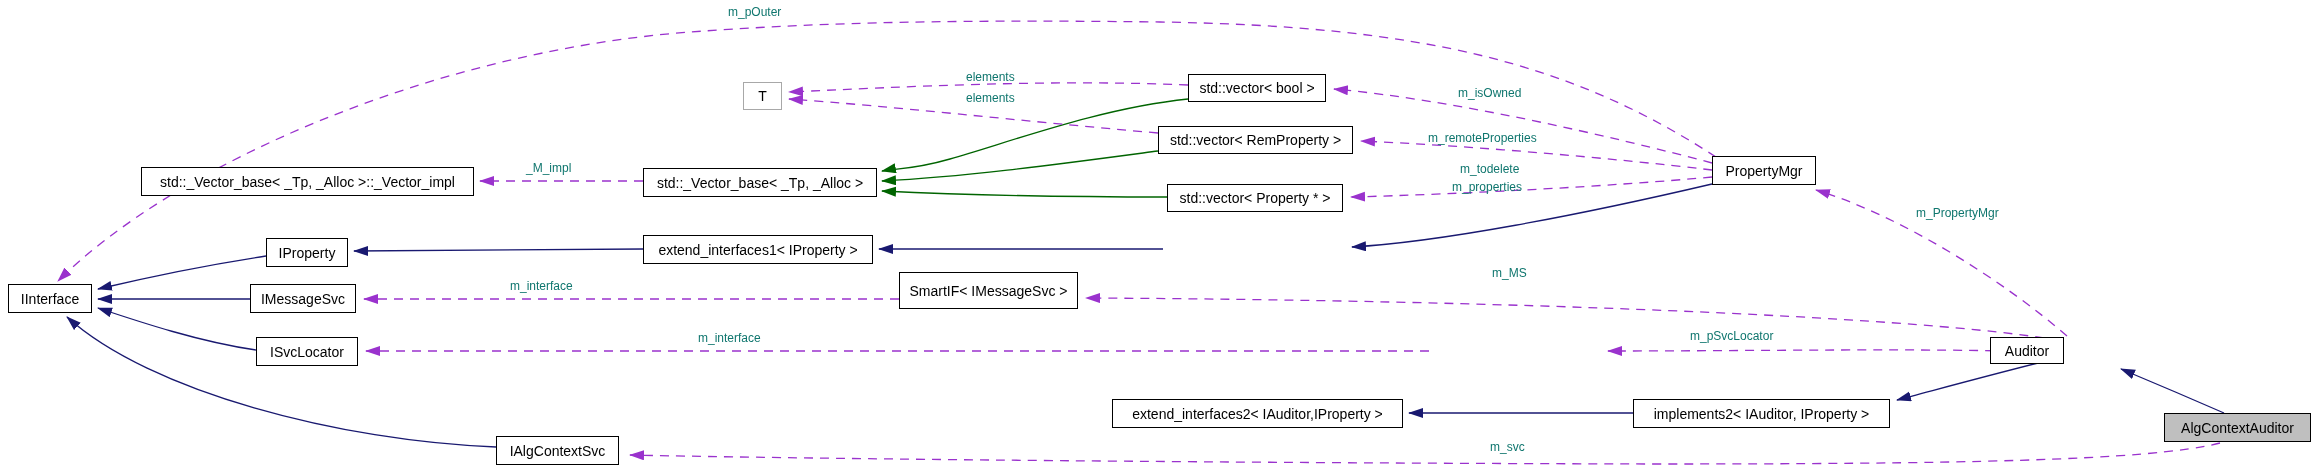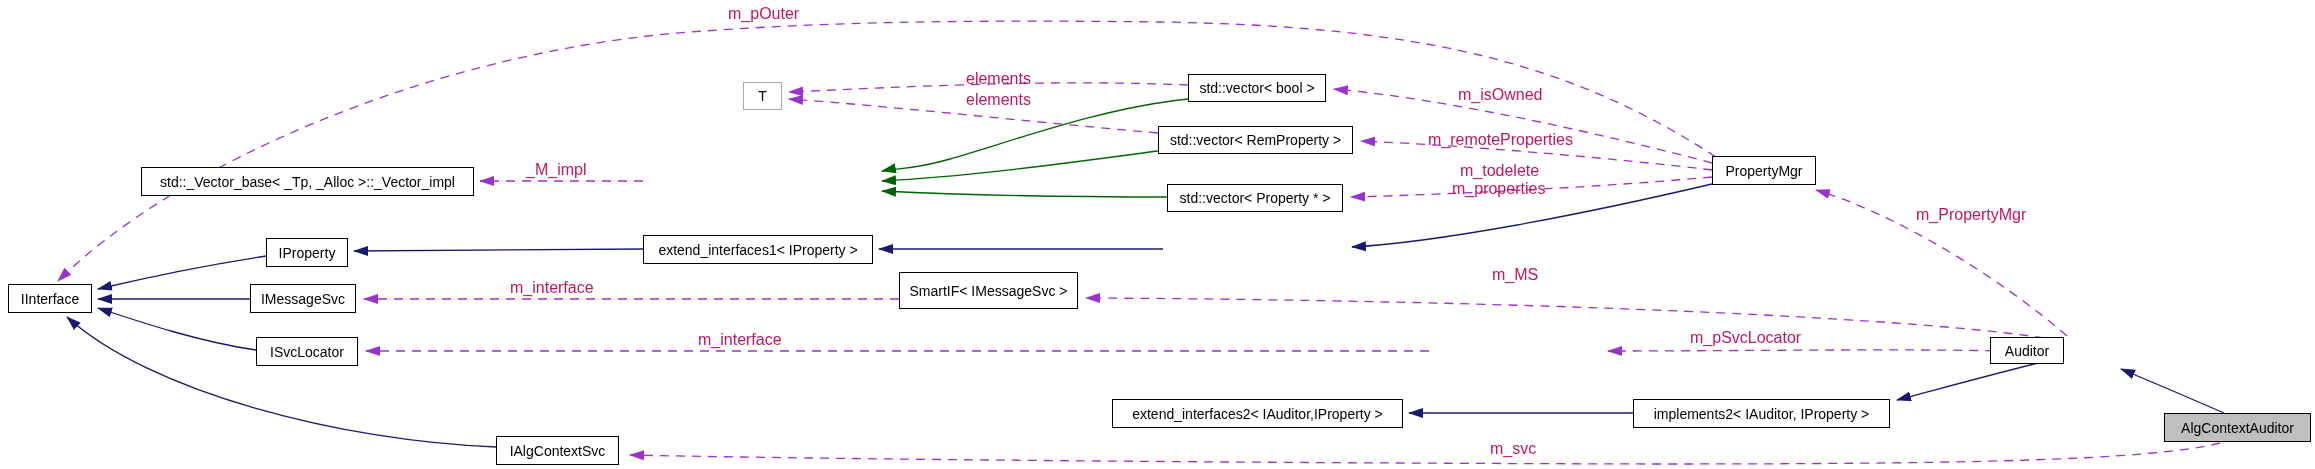--- a/index.html
+++ b/index.html
@@ -17,21 +17,21 @@
     border:1.5px solid #000000;
     background:#ffffff;
     display:flex;align-items:center;justify-content:center;
     font-size:14px;color:#000000;white-space:nowrap;
     z-index:2;
   }
   .node.tplparam{border-color:#a8a8a8;}
   .node.highlight{background:#bfbfbf;}
   .elabel{
     position:absolute;
-    font-size:16px;color:#be185d;white-space:nowrap;
+    font-size:12px;color:#0f766e;white-space:nowrap;
     z-index:3;
   }
   path.inh{fill:none;stroke:#191970;stroke-width:1.3;}
   path.tpl{fill:none;stroke:#006400;stroke-width:1.3;}
   path.use{fill:none;stroke:#9a32cd;stroke-width:1.3;stroke-dasharray:9,7;}
 </style>
 </head>
 <body>
 
 <div id="canvas">
@@ -79,20 +79,21 @@
     <path class="use" marker-end="url(#ah-pur)" d="M2220,443 C2150,461 1950,464 1650,464 C1250,463 810,459 630,455"></path>
   </svg>
 
   <div class="node" style="left:8px;top:284px;width:84px;height:29px">IInterface</div>
   <div class="node" style="left:141px;top:167px;width:333px;height:29px">std::_Vector_base&lt; _Tp, _Alloc &gt;::_Vector_impl</div>
   <div class="node" style="left:266px;top:238px;width:82px;height:29px">IProperty</div>
   <div class="node" style="left:250px;top:284px;width:106px;height:29px">IMessageSvc</div>
   <div class="node" style="left:256px;top:337px;width:102px;height:29px">ISvcLocator</div>
   <div class="node" style="left:496px;top:436px;width:123px;height:29px">IAlgContextSvc</div>
   <div class="node tplparam" style="left:743px;top:82px;width:39px;height:28px">T</div>
+  <div class="node" style="left:643px;top:168px;width:234px;height:29px">std::_Vector_base&lt; _Tp, _Alloc &gt;</div>
   <div class="node" style="left:643px;top:235px;width:230px;height:29px">extend_interfaces1&lt; IProperty &gt;</div>
   <div class="node" style="left:899px;top:272px;width:179px;height:37px">SmartIF&lt; IMessageSvc &gt;</div>
   <div class="node" style="left:1188px;top:74px;width:138px;height:28px">std::vector&lt; bool &gt;</div>
   <div class="node" style="left:1158px;top:126px;width:195px;height:28px">std::vector&lt; RemProperty &gt;</div>
   <div class="node" style="left:1167px;top:184px;width:176px;height:28px">std::vector&lt; Property * &gt;</div>
   <div class="node" style="left:1112px;top:399px;width:291px;height:29px">extend_interfaces2&lt; IAuditor,IProperty &gt;</div>
   <div class="node" style="left:1633px;top:399px;width:257px;height:29px">implements2&lt; IAuditor, IProperty &gt;</div>
   <div class="node" style="left:1712px;top:156px;width:104px;height:29px">PropertyMgr</div>
   <div class="node" style="left:1990px;top:337px;width:74px;height:27px">Auditor</div>
   <div class="node highlight" style="left:2164px;top:413px;width:147px;height:29px">AlgContextAuditor</div>

